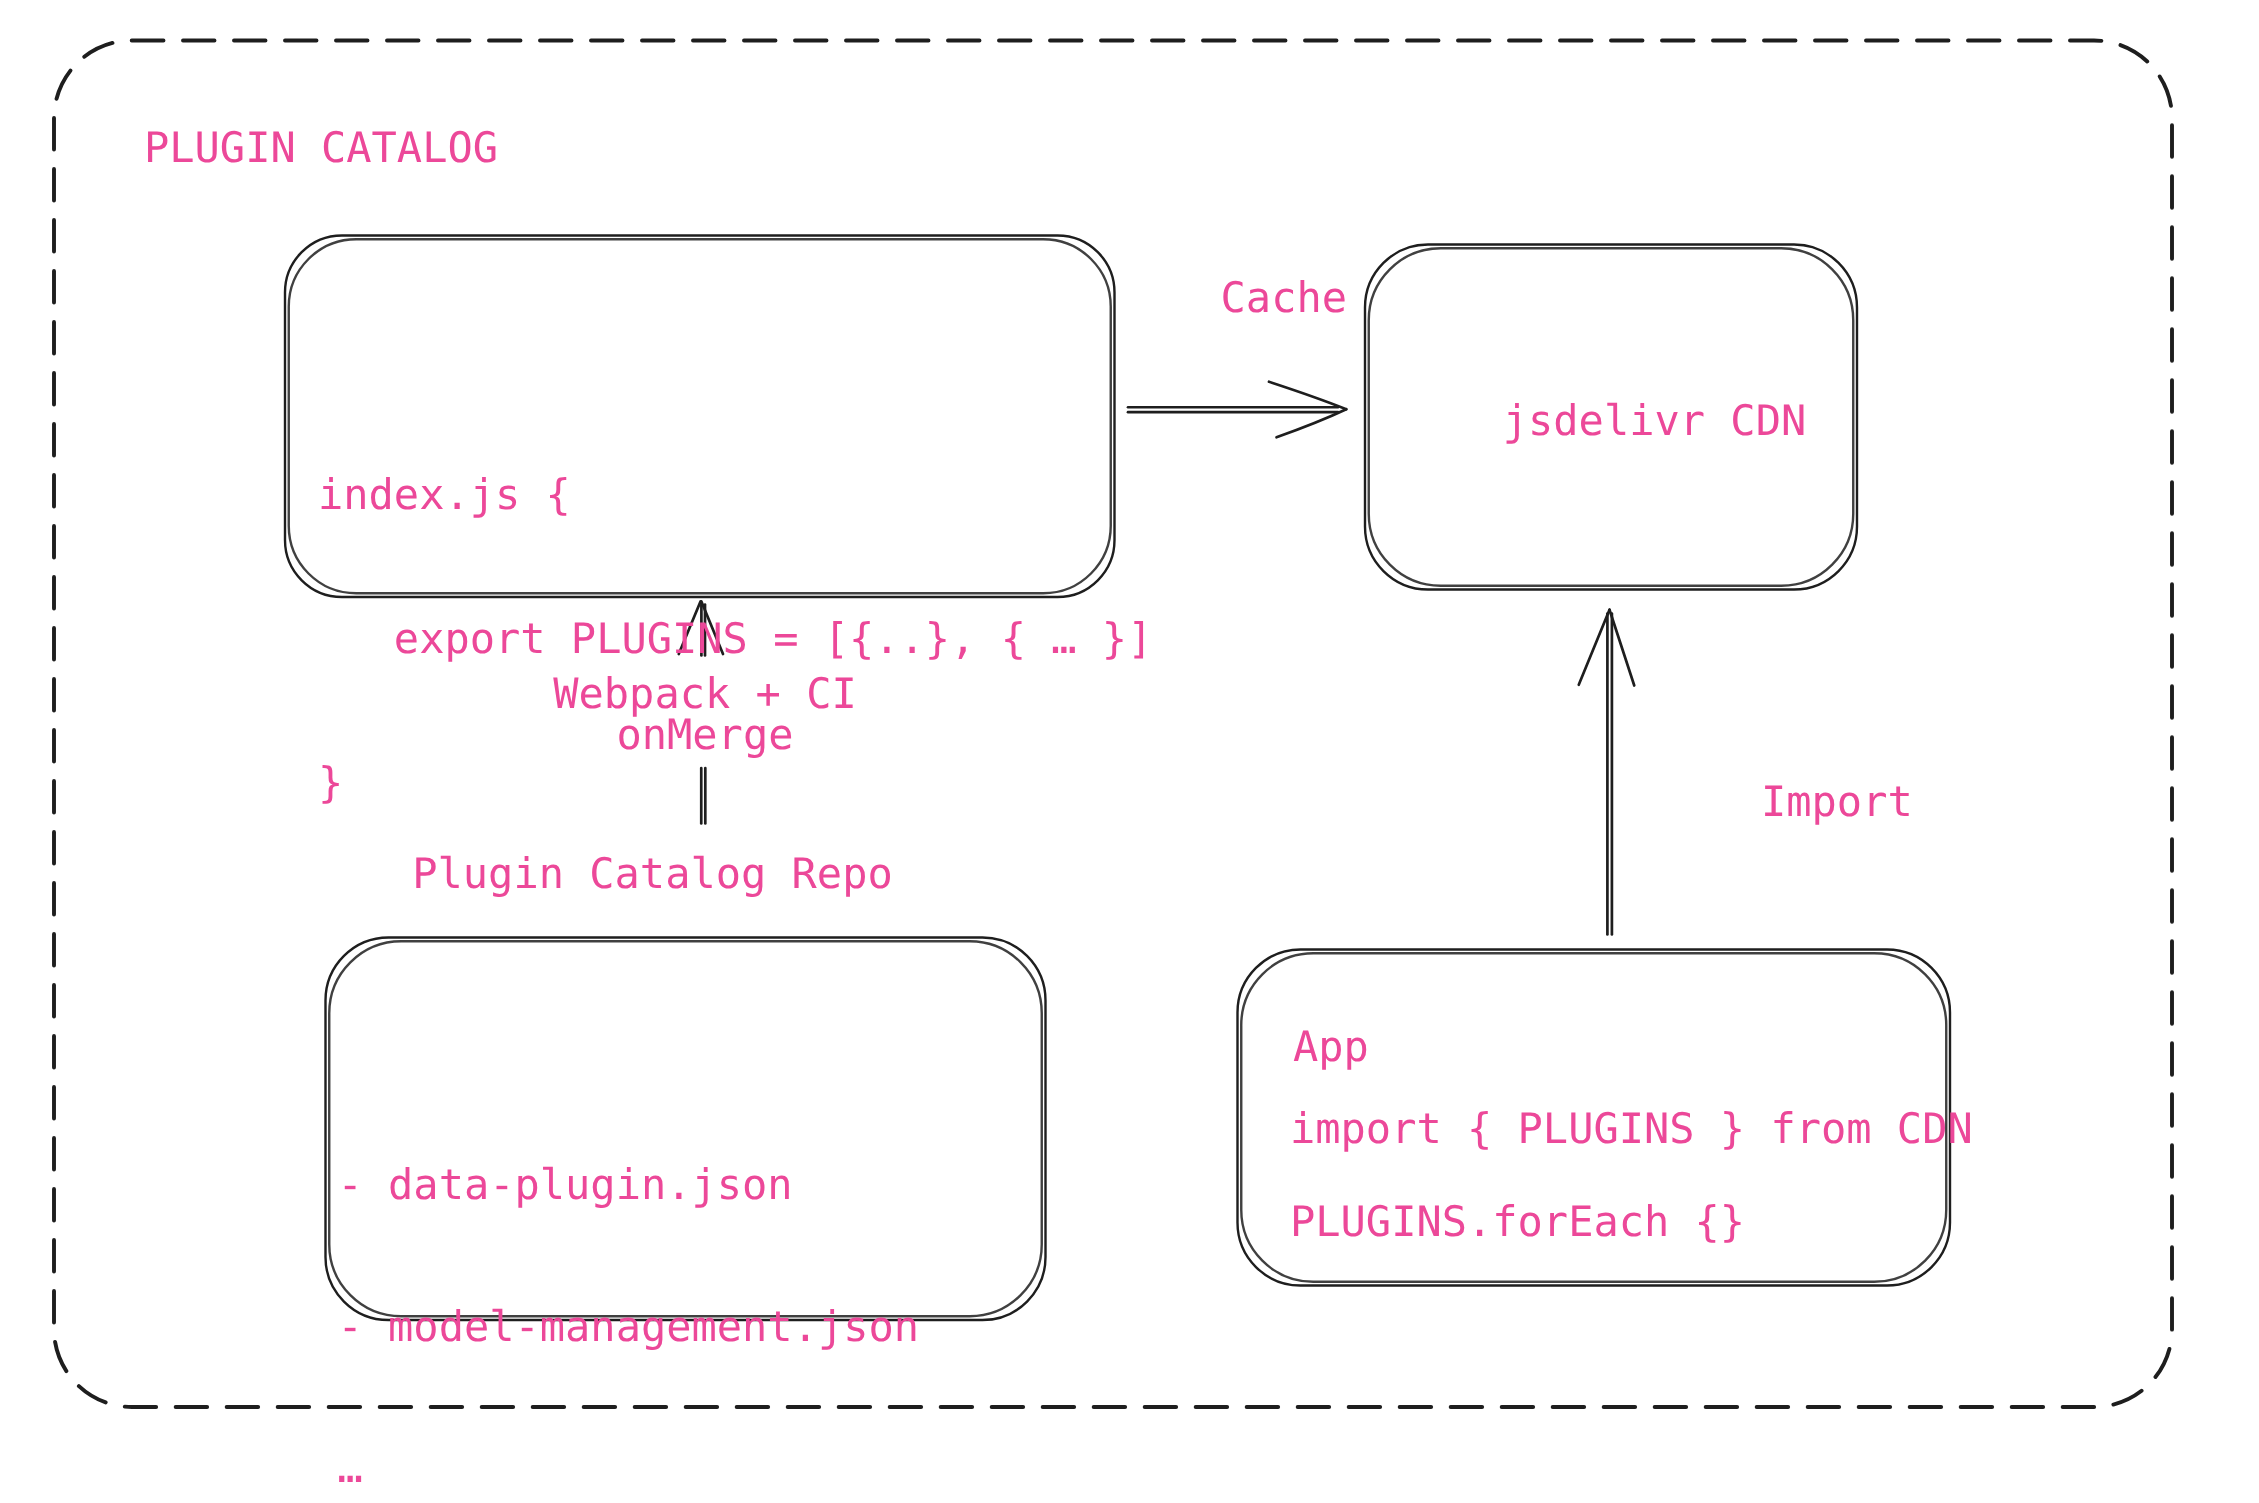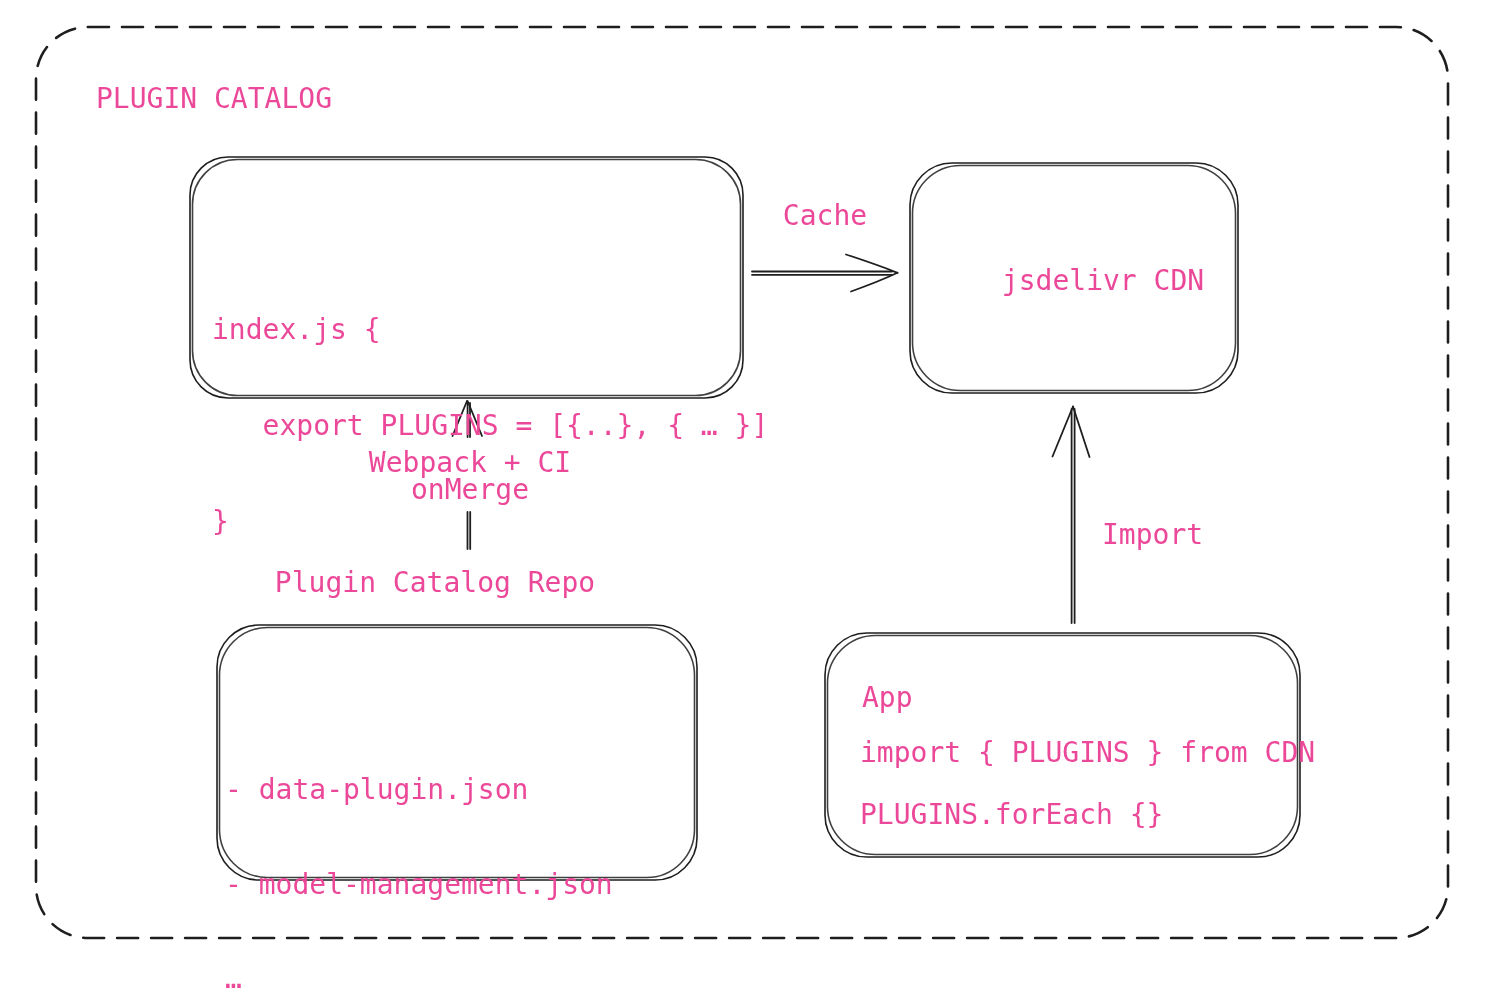--- a/index.html
+++ b/index.html
@@ -79,33 +79,33 @@
   </svg>
 
   <div class="txt" style="left:96px;top:84px;">PLUGIN CATALOG</div>
 
   <div class="txt code" style="left:212px;top:250px;">
     <div>index.js {</div>
     <div>   export PLUGINS = [{..}, { … }]</div>
     <div>}</div>
   </div>
 
-  <div class="txt center" style="left:752px;top:201px;width:146px;">Cache</div>
+  <div class="txt center" style="left:752px;top:184px;width:146px;text-align:right;">Cache</div>
 
   <div class="txt center" style="left:910px;top:266px;width:328px;margin-left:29px;">jsdelivr CDN</div>
 
   <div class="txt center" style="left:280px;top:448px;width:380px;">Webpack + CI</div>
   <div class="txt center" style="left:280px;top:475px;width:380px;">onMerge</div>
 
   <div class="txt center" style="left:245px;top:568px;width:380px;">Plugin Catalog Repo</div>
   <div class="txt repo-code" style="left:225px;top:711px;">
     <div>- data-plugin.json</div>
     <div>- model-management.json</div>
     <div>…</div>
   </div>
 
   <div class="txt" style="left:862px;top:683px;">App</div>
   <div class="txt" style="left:860px;top:738px;">import { PLUGINS } from CDN</div>
   <div class="txt" style="left:860px;top:800px;text-align:right;">PLUGINS.forEach {}</div>
 
-  <div class="txt" style="left:1102px;top:520px;">Import</div>
+  <div class="txt" style="left:1174px;top:520px;">Import</div>
 
 </div>
 
 </body></html>

